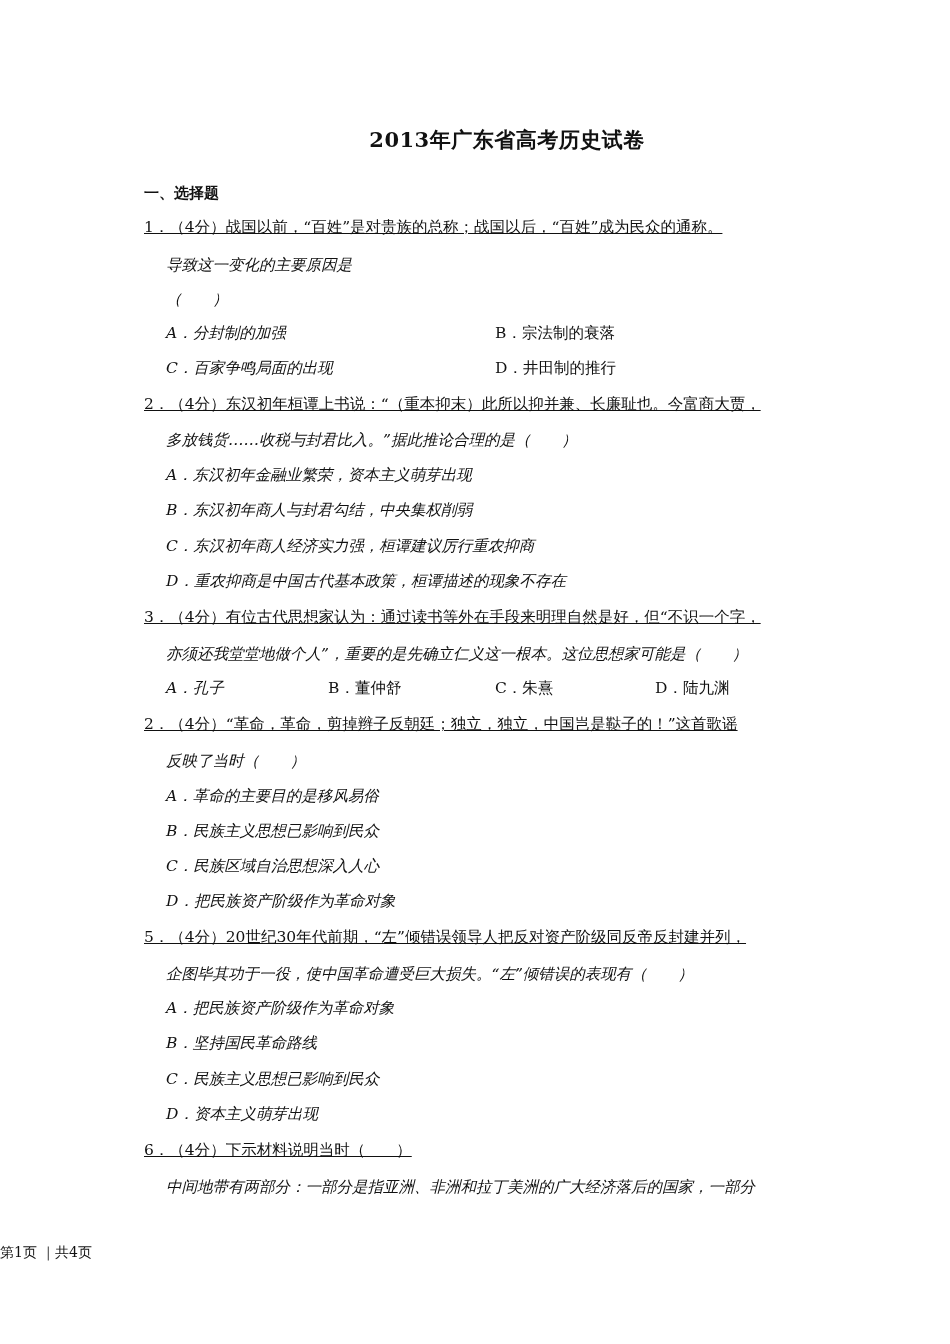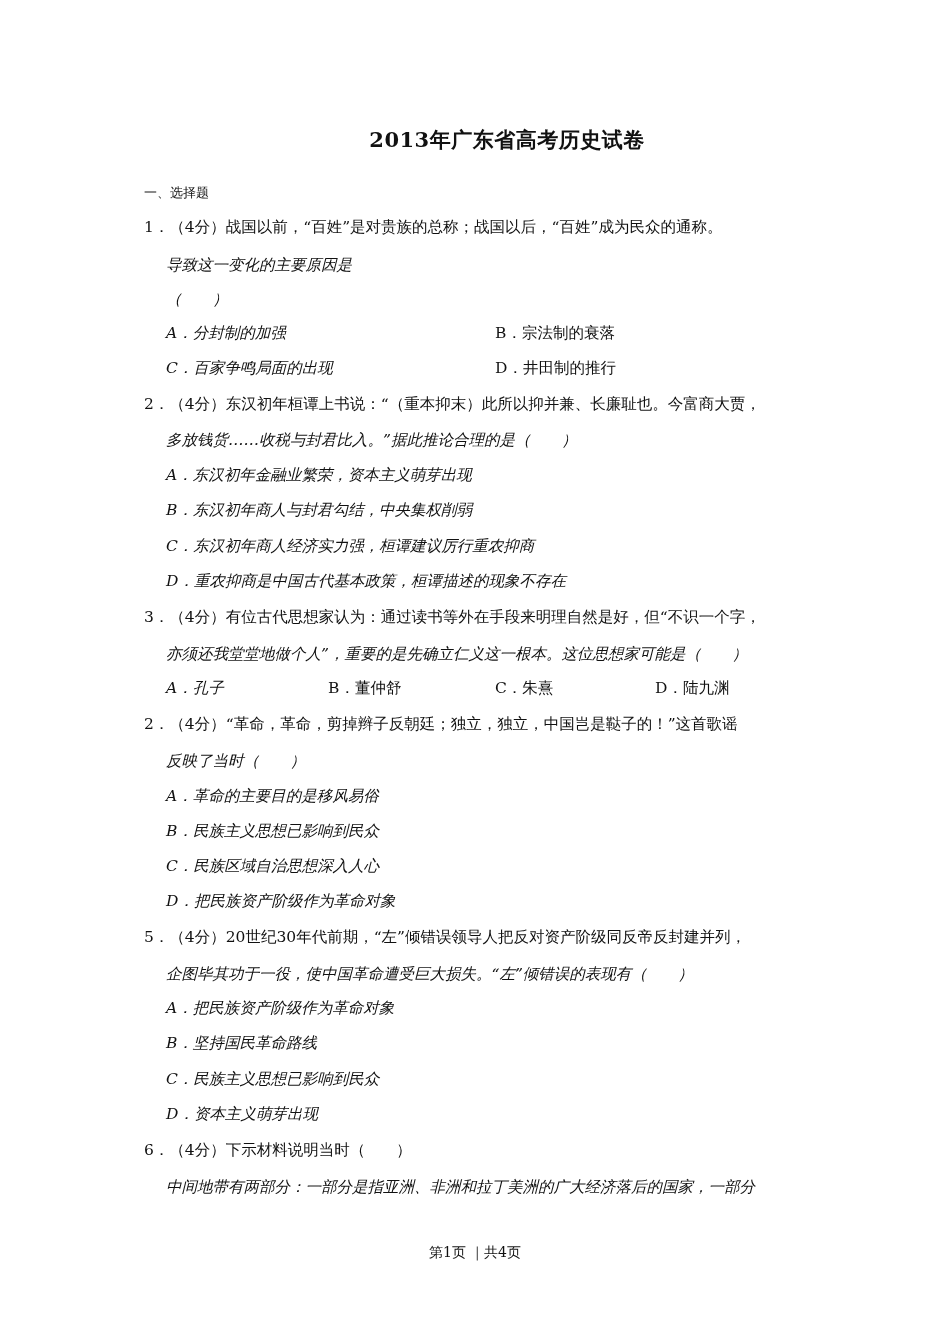--- a/index.html
+++ b/index.html
@@ -7,31 +7,31 @@
     width: 950px; height: 1344px; position: relative; overflow: hidden;
     font-family: "DejaVu Serif", "Liberation Serif", serif;
     color: #111111;
   }
   .title {
     position: absolute; left: 0; width: 950px; top: 126px;
     text-align: center; font-size: 21px; font-weight: bold; letter-spacing: 0.5px; margin-left: 32px;
   }
   .section {
     position: absolute; left: 144px; top: 184px;
-    font-size: 13px; font-weight: normal;
+    font-size: 15px; font-weight: bold;
   }
   .line {
     position: absolute; font-size: 15.5px; white-space: nowrap; line-height: 20px;
   }
-  .q { left: 144px; }
+  .q { left: 144px; text-decoration: underline; }
   .ind { left: 166px; font-style: italic; }
   .col2 { left: 495px; }
   .footer {
     position: absolute; left: 0; width: 950px; top: 1244px;
-    text-align: center; font-size: 14px;
+    text-align: left; font-size: 14px;
   }
 </style>
 </head>
 <body>
 
 <div class="title">2013年广东省高考历史试卷</div>
 <div class="section">一、选择题</div>
 
 <div class="line q" style="top:217px">1．（4分）战国以前，“百姓”是对贵族的总称；战国以后，“百姓”成为民众的通称。</div>
 <div class="line ind" style="top:255px">导致这一变化的主要原因是</div>

